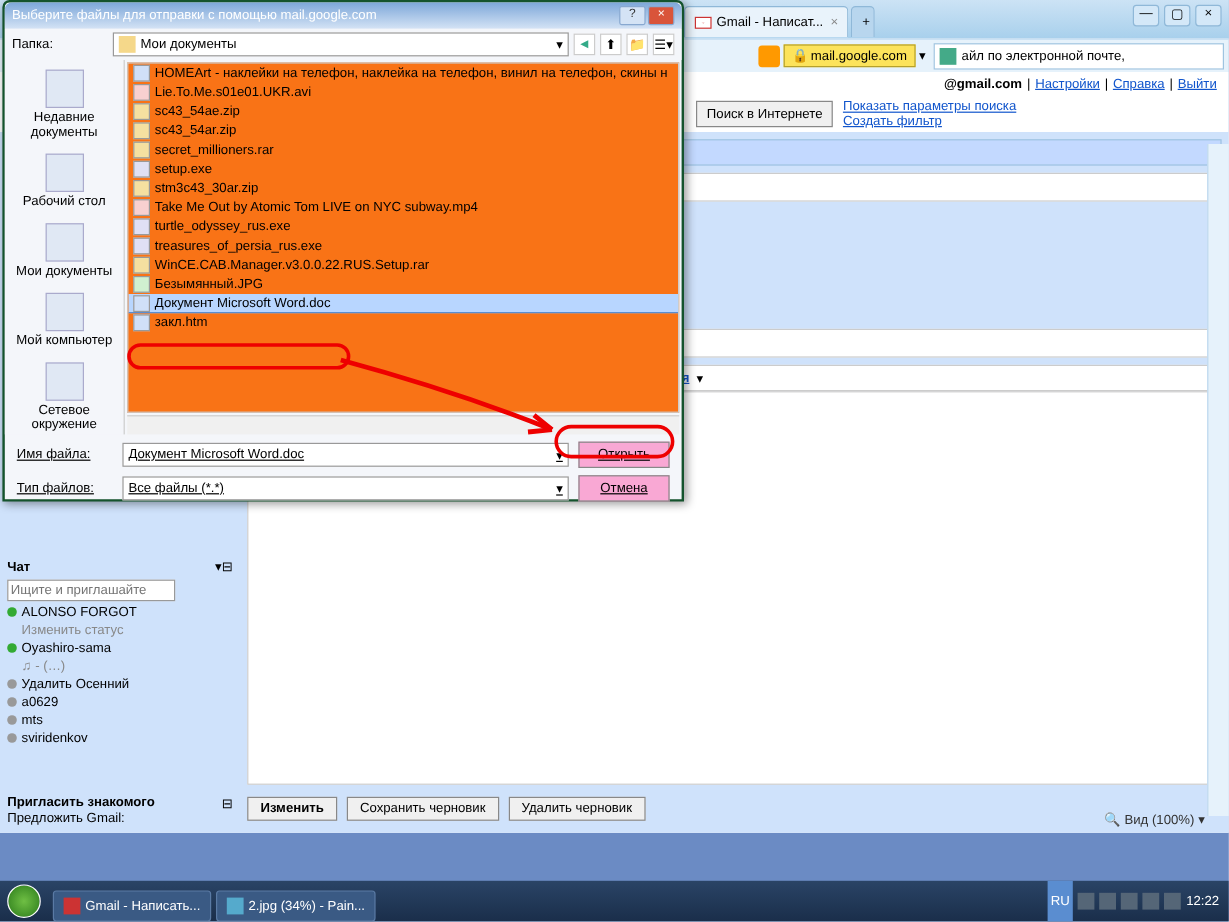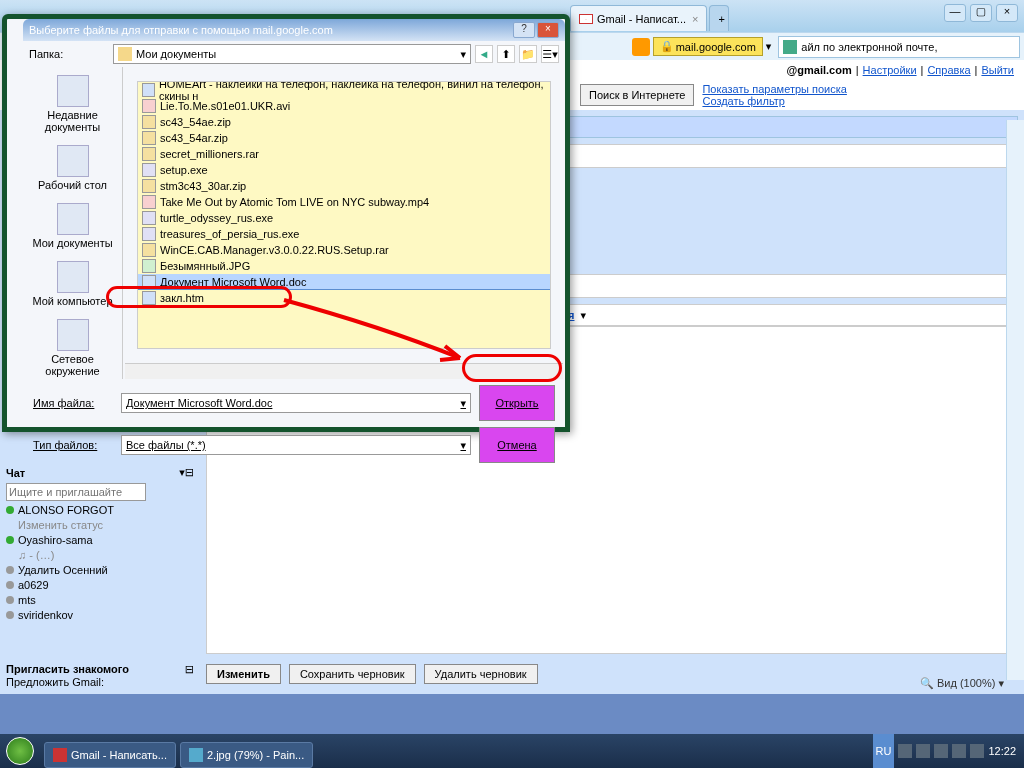--- a/index.html
+++ b/index.html
@@ -42,47 +42,47 @@
 .popout { position:absolute; right:8px; top:8px; color:#1155cc; }
 .format-toolbar { height:22px; background:#fff; border:1px solid #ccc; margin:0 6px; display:flex; align-items:center; gap:6px; padding:0 4px; }
 .fmt-btn { width:16px; height:16px; display:flex; align-items:center; justify-content:center; color:#333; }
 .compose-body { background:#fff; border:1px solid #ccc; margin:0 6px 6px; height:328px; }
 .compose-actions { height:28px; display:flex; gap:8px; padding-left:6px; align-items:center; }
 .compose-actions button { padding:3px 10px; background:#f0f0f0; border:1px solid #888; }
 .view-footer { position:absolute; bottom:4px; right:20px; color:#333; }
 .sb-right { position:absolute; right:0; top:120px; width:18px; height:560px; background:#e6f2fb; border-left:1px solid #bcd8ee; }
 
 
-.file-dialog { position:absolute; left:2px; top:14px; width:568px; height:418px; background:#f4f6fa; border:5px solid #14532d; border-radius:6px 6px 0 0; box-shadow:2px 2px 8px rgba(0,0,0,0.4); z-index:100;padding-left:16px; }
+.file-dialog { position:absolute; left:2px; top:0; width:568px; height:418px; background:#f4f6fa; border:2px solid #14532d; border-radius:6px 6px 0 0; box-shadow:2px 2px 8px rgba(0,0,0,0.4); z-index:100; }
 .fd-titlebar { height:22px; background:linear-gradient(#7da7d9,#d4e3f5); border-radius:6px 6px 0 0; display:flex; align-items:center; padding:0 6px; color:#fff; font-size:10px; }
 .fd-titlebar .fd-ctrls { margin-left:auto; display:flex; gap:2px; }
 .fd-cbt { width:22px; height:16px; background:#d4e3f5; border:1px solid #88a8d0; border-radius:2px; text-align:center; font-size:10px; color:#333; }
 .fd-cbt.close { background:#d9543a; color:#fff; }
 .fd-toolbar { height:26px; display:flex; align-items:center; padding:0 6px; gap:4px; background:#f4f6fa; }
 .fd-combo { flex:1; height:20px; border:1px solid #999; background:#fff; display:flex; align-items:center; padding:0 4px; }
 .fd-tb-ico { width:18px; height:18px; border:1px solid #ccc; background:#fff; display:flex; align-items:center; justify-content:center; }
 .fd-main { display:flex; height:312px; }
 .fd-places { width:100px; background:#f4f6fa; border-right:1px solid #ccc; display:flex; flex-direction:column; align-items:center; gap:4px; padding-top:4px; }
 .place { width:90px; text-align:center; padding:4px; }
 .place-ico { width:32px; height:32px; margin:0 auto 2px; background:#e0e8f4; border:1px solid #aac; }
-.fd-files { flex:1; background:#fef9c3; border:1px solid #ccc; margin:14px; overflow:hidden; }
+.fd-files { flex:1; background:#f97316; border:1px solid #ccc; margin:2px; overflow:hidden; }
 .file-row { display:flex; align-items:center; gap:4px; padding:1px 4px; height:16px; }
 .file-row.selected { background:#b8d6ff; border-bottom:1px solid #5a8dd0; }
 .fi { width:14px; height:14px; background:#e8e8e8; border:1px solid #999; }
 .fi.zip { background:#f5e0a0; }
 .fi.exe { background:#e0e0f5; }
 .fi.doc { background:#d0e0f8; }
 .fi.img { background:#d0f0d0; }
 .fi.vid { background:#f8d0d0; }
 .fd-hsb { height:16px; background:#f0f0f0; border-top:1px solid #ccc; margin:0 2px; }
 .fd-bottom { padding:6px 10px;text-decoration:underline; }
 .fd-row { display:flex; align-items:center; margin-bottom:6px; gap:8px; }
 .fd-label { width:80px; }
 .fd-input { flex:1; height:20px; border:1px solid #999; background:#fff; display:flex; align-items:center; padding:0 4px; }
-.fd-btn { width:76px; height:36px; background:#d946ef; border:1px solid #888; }
+.fd-btn { width:76px; height:22px; background:#f9a8d4; border:1px solid #888; }
 
 
 .red-circle-file { position:absolute; left:106px; top:286px; width:186px; height:22px; border:3px solid #e00; border-radius:14px; z-index:200; }
 .red-circle-open { position:absolute; left:462px; top:354px; width:100px; height:28px; border:3px solid #e00; border-radius:16px; z-index:200; }
 .red-arrow { position:absolute; left:280px; top:296px; z-index:199; }
 
 
 .taskbar { position:absolute; bottom:0; left:0; width:1024px; height:34px; background:linear-gradient(#2a4466,#1a2e4a); display:flex; align-items:flex-end; }
 .start-orb { width:40px; height:34px; display:flex; align-items:center; justify-content:center; }
 .start-orb div { width:28px; height:28px; background:radial-gradient(#6fbf44,#2a7a1a); border-radius:50%; border:1px solid #fff; }
@@ -348,21 +348,21 @@
 <div class="taskbar">
   <div class="start-orb">
       <div></div>
     </div>
   <div class="tb-item">
       <span style="width:14px;height:14px;background:#c33"></span>
       <span>Gmail - Написать...</span>
     </div>
   <div class="tb-item">
       <span style="width:14px;height:14px;background:#5ac"></span>
-      <span>2.jpg (79%) - Pain...</span>
+      <span>2.jpg (34%) - Pain...</span>
     </div>
   <div class="tray">
     <span style="background:#5a8dd0;padding:11px 3px">RU</span>
     <div class="tray-ico"></div>
     <div class="tray-ico"></div>
     <div class="tray-ico"></div>
     <div class="tray-ico"></div>
     <div class="tray-ico"></div>
     <span>12:22</span>
   </div>

